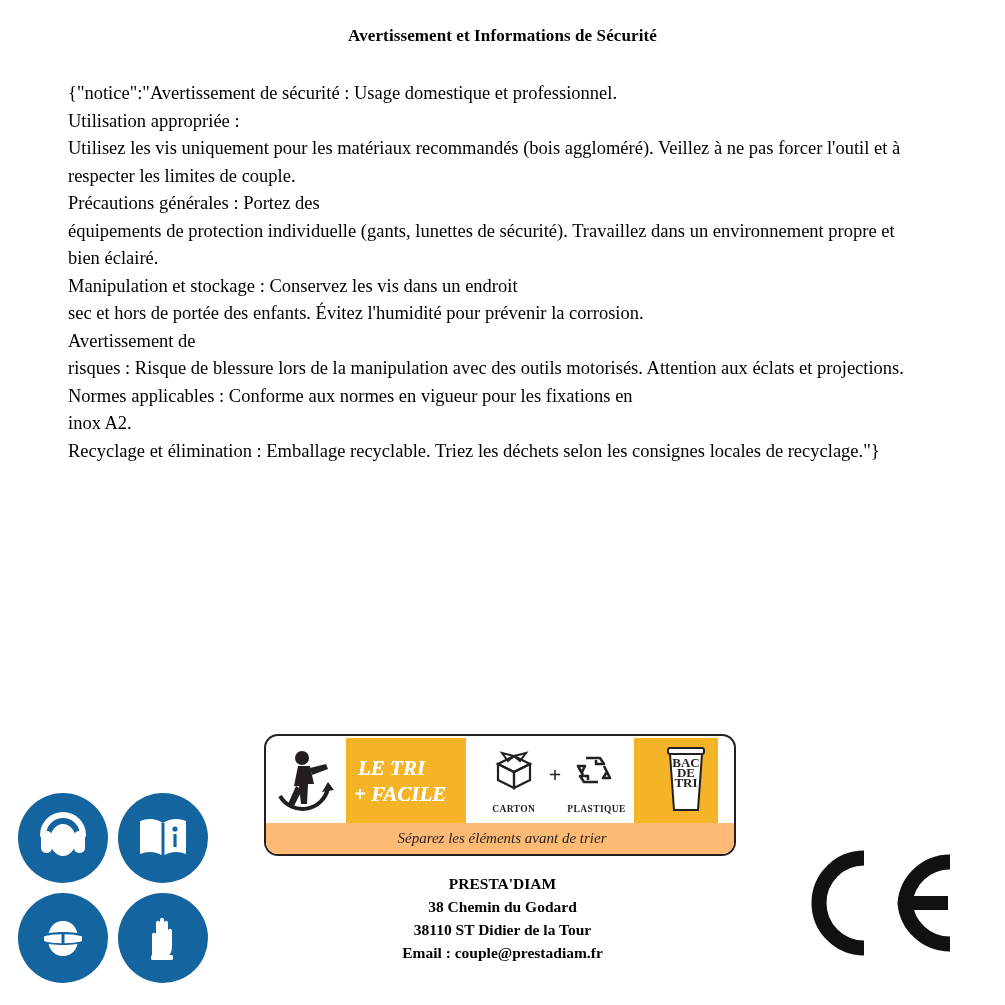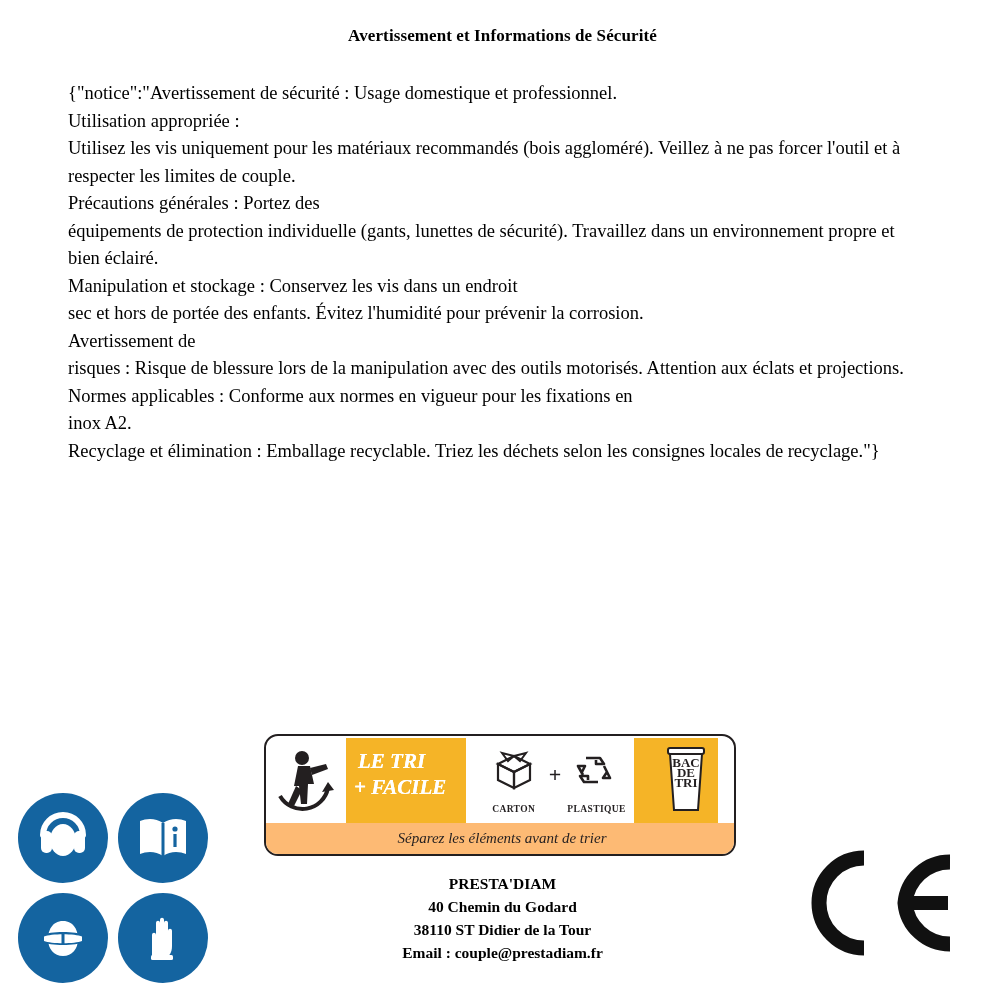--- a/index.html
+++ b/index.html
@@ -124,21 +124,21 @@
   .tri-person {
     position: absolute;
     left: 6px;
     top: 6px;
     width: 74px;
     height: 78px;
   }
   .tri-text {
     position: absolute;
     left: 88px;
-    top: 12px;
+    top: 19px;
     width: 112px;
     color: #ffffff;
     font-weight: bold;
     font-size: 21px;
     line-height: 26px;
     font-style: italic;
     text-shadow: 0 0 0 #fff;
   }
   .tri-text .l1 { padding-left: 4px; }
   .tri-text .l2 { padding-left: 0px; }
@@ -346,21 +346,21 @@
           <div>TRI</div>
         </div>
       </div>
 
       <div class="tri-bottom">Séparez les éléments avant de trier</div>
     </div>
   </div>
 
   <div class="address">
     <span class="line">PRESTA'DIAM</span>
-    <span class="line">40 Chemin du Godard</span>
+    <span class="line">38 Chemin du Godard</span>
     <span class="line">38110 ST Didier de la Tour</span>
     <span class="line">Email : couple@prestadiam.fr</span>
   </div>
 
   <div class="ce-mark">
     <svg width="160" height="110" viewBox="0 0 160 110" aria-hidden="true">
       <path d="M64 10 A45 45 0 1 0 64 100" fill="none" stroke="#111111" stroke-width="15"></path>
       <path d="M150 14 A45 45 0 0 0 105 55 A45 45 0 0 0 150 96" fill="none" stroke="#111111" stroke-width="15"></path>
       <rect x="112" y="48" width="36" height="14" fill="#111111"></rect>
     </svg>

